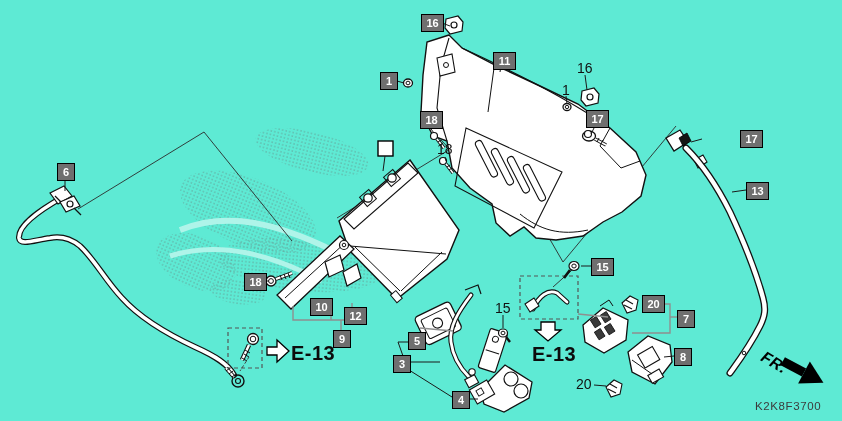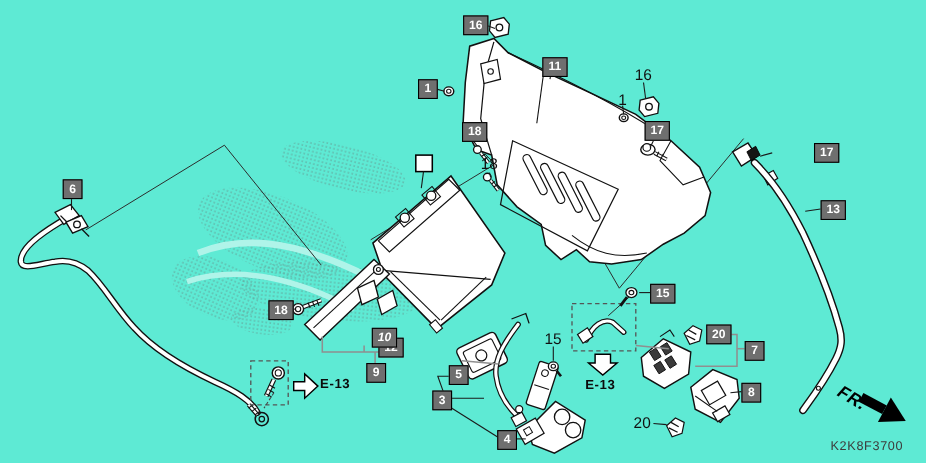--- a/index.html
+++ b/index.html
@@ -9,21 +9,21 @@
   }
   .art{position:absolute;left:0;top:0;}
   .callout{position:absolute;font-family:"Liberation Sans",sans-serif;user-select:none;}
   .callout.boxed{
     width:16px;height:16px;border:1px solid #000;color:#fff;
     font-size:11px;font-weight:bold;text-align:center;line-height:16px;
   }
   .callout.boxed.wide{width:21px;}
   .callout.plain{color:#111;font-size:14px;line-height:14px;}
   .eref{
-    position:absolute;font-weight:bold;font-size:12px;color:#0c0c0c;letter-spacing:.5px;
+    position:absolute;font-weight:bold;font-size:20px;color:#0c0c0c;letter-spacing:.5px;
   }
   .fr-label{
     position:absolute;font-weight:bold;font-style:italic;font-size:16px;color:#000;
     transform:rotate(31deg);transform-origin:left top;letter-spacing:.5px;
   }
   .diagram-code{
     position:absolute;font-size:11.5px;color:#3c3c3c;letter-spacing:.6px;text-align:right;
   }
 </style>
 </head>
@@ -315,21 +315,21 @@
       <div class="callout boxed wide" style="left: 421px; top: 14px; background: rgb(111, 111, 111); color: rgb(255, 255, 255);">16</div>
       <div class="callout boxed wide" style="left: 493px; top: 52px; background: rgb(111, 111, 111); color: rgb(255, 255, 255);">11</div>
       <div class="callout boxed" style="left: 380px; top: 72px; background: rgb(111, 111, 111); color: rgb(255, 255, 255);">1</div>
       <div class="callout boxed wide" style="left: 420px; top: 111px; background: rgb(111, 111, 111); color: rgb(255, 255, 255);">18</div>
       <div class="callout boxed wide" style="left: 586px; top: 110px; background: rgb(111, 111, 111); color: rgb(255, 255, 255);">17</div>
       <div class="callout boxed wide" style="left: 740px; top: 130px; background: rgb(111, 111, 111); color: rgb(255, 255, 255);">17</div>
       <div class="callout boxed wide" style="left: 746px; top: 182px; background: rgb(111, 111, 111); color: rgb(255, 255, 255);">13</div>
       <div class="callout boxed" style="left: 57px; top: 163px; background: rgb(111, 111, 111); color: rgb(255, 255, 255);">6</div>
       <div class="callout boxed wide" style="left: 244px; top: 273px; background: rgb(111, 111, 111); color: rgb(255, 255, 255);">18</div>
       <div class="callout boxed wide" style="left: 344px; top: 285px; background: rgb(111, 111, 111); color: rgb(255, 255, 255); margin-top: 22px;">12</div>
-      <div class="callout boxed wide" style="left: 338px; top: 298px; background: rgb(111, 111, 111); color: rgb(255, 255, 255); font-style: italic;">10</div>
+      <div class="callout boxed wide" style="left: 310px; top: 298px; background: rgb(111, 111, 111); color: rgb(255, 255, 255);">10</div>
       <div class="callout boxed" style="left: 333px; top: 330px; background: rgb(111, 111, 111); color: rgb(255, 255, 255);">9</div>
       <div class="callout boxed" style="left: 408px; top: 332px; background: rgb(111, 111, 111); color: rgb(255, 255, 255);">5</div>
       <div class="callout boxed" style="left: 393px; top: 355px; background: rgb(111, 111, 111); color: rgb(255, 255, 255);">3</div>
       <div class="callout boxed" style="left: 452px; top: 391px; background: rgb(111, 111, 111); color: rgb(255, 255, 255);">4</div>
       <div class="callout boxed wide" style="left: 591px; top: 258px; background: rgb(111, 111, 111); color: rgb(255, 255, 255);">15</div>
       <div class="callout boxed wide" style="left: 642px; top: 295px; background: rgb(111, 111, 111); color: rgb(255, 255, 255);">20</div>
       <div class="callout boxed" style="left: 677px; top: 310px; background: rgb(111, 111, 111); color: rgb(255, 255, 255);">7</div>
       <div class="callout boxed" style="left: 674px; top: 348px; background: rgb(111, 111, 111); color: rgb(255, 255, 255);">8</div>
       <div class="callout plain" style="left: 577px; top: 61px;">16</div>
       <div class="callout plain" style="left: 562px; top: 83px;">1</div>

